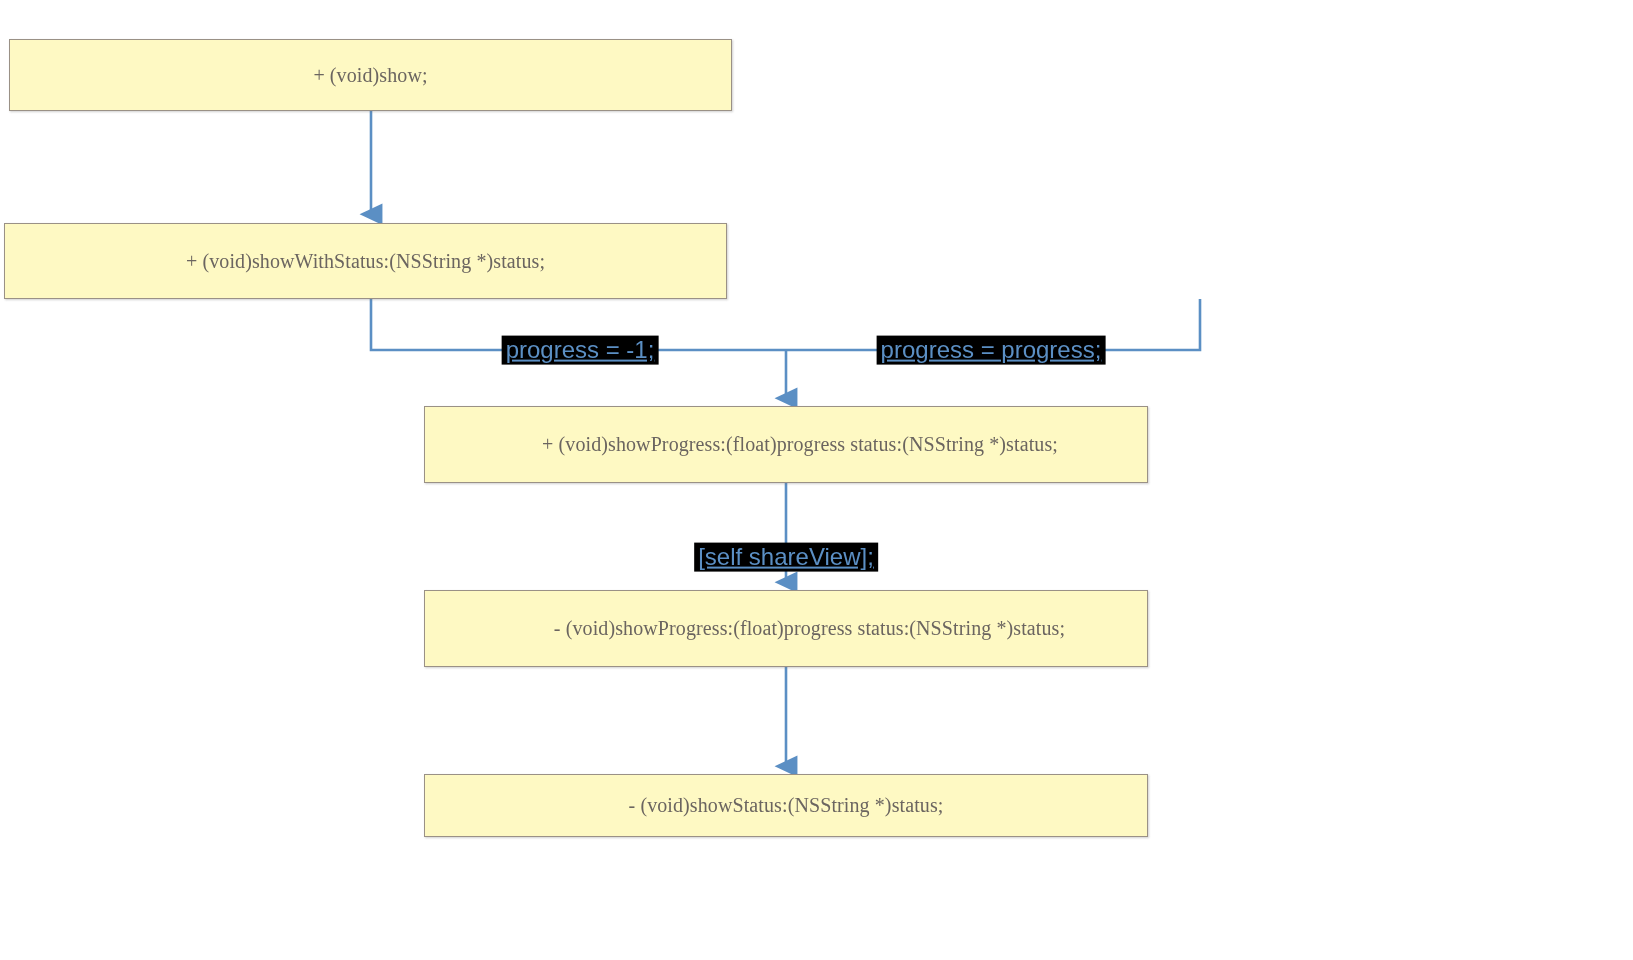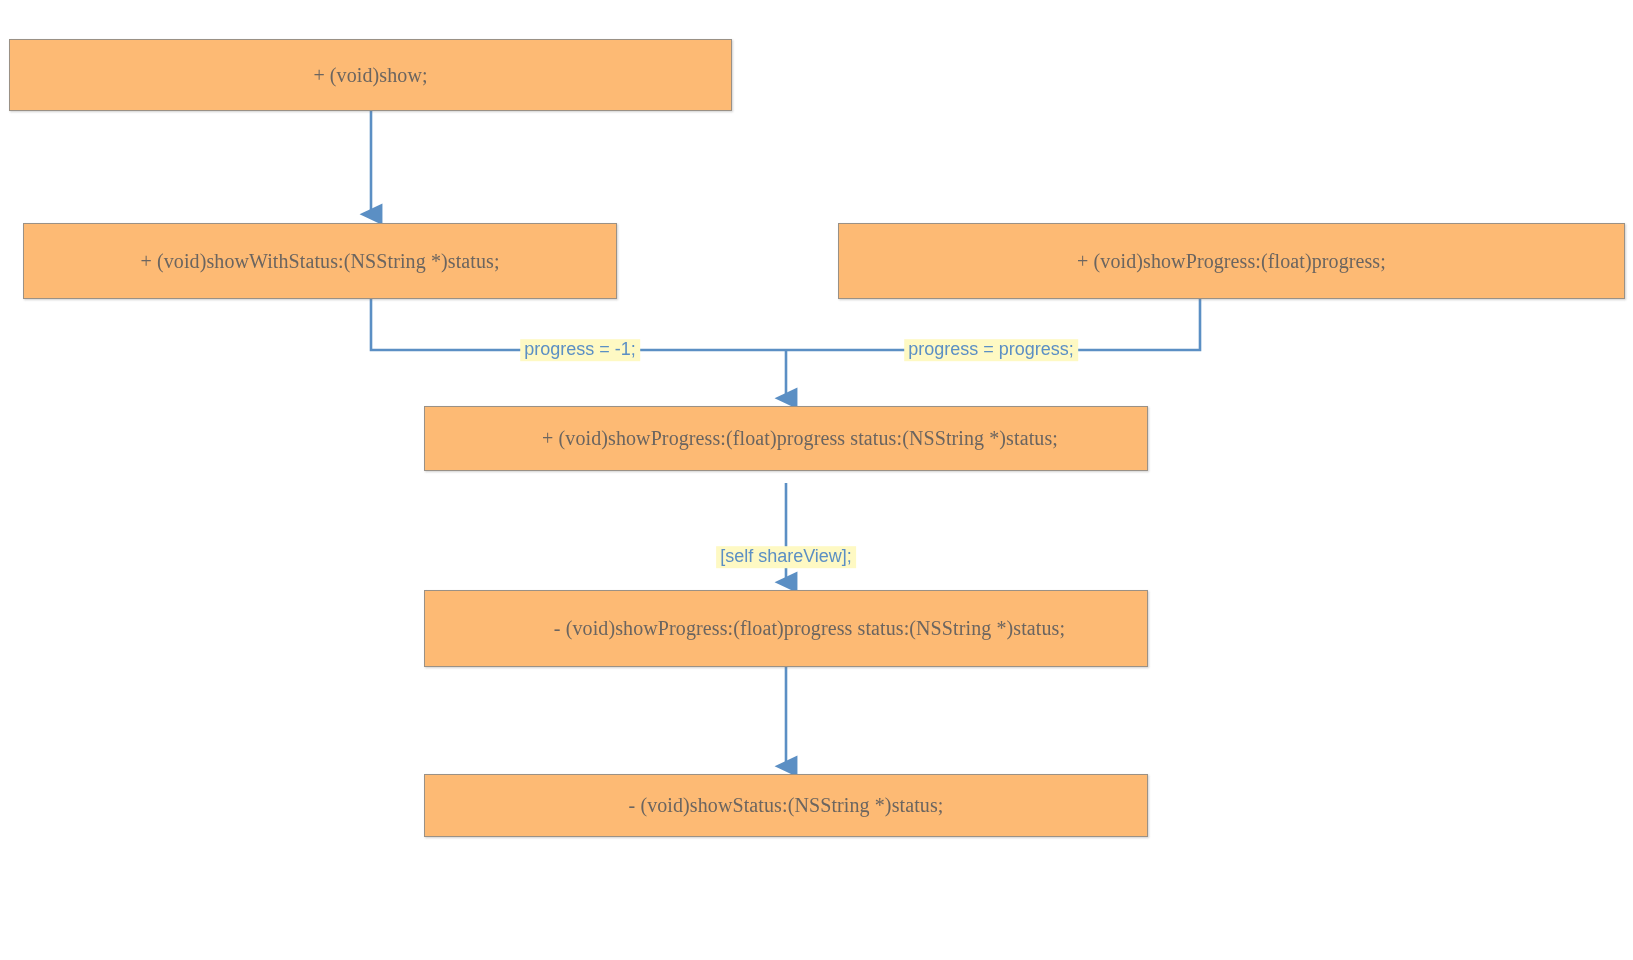--- a/index.html
+++ b/index.html
@@ -21,44 +21,45 @@
     position: absolute;
     left: 0;
     top: 0;
     width: 1633px;
     height: 960px;
     pointer-events: none;
   }
   .node {
     position: absolute;
     box-sizing: border-box;
-    background: #fdba74;
+    background: #fef9c3;
     border: 1px solid #9a9186;
     box-shadow: 1px 1px 2px rgba(120,120,120,0.35);
     display: flex;
     align-items: center;
     justify-content: center;
   }
   .node-label {
     font-family: "Liberation Serif", serif;
     font-size: 20px;
     color: #6b6560;
     white-space: nowrap;
     letter-spacing: 0.1px;
   }
   .edge-label {
     position: absolute;
     font-family: "Liberation Sans", sans-serif;
-    font-size: 18px;
+    font-size: 24px;
     color: #5B8FC4;
-    background: #fef9c3;
+    background: #000000;
     padding: 0 4px;
     white-space: nowrap;
     transform: translate(-50%, -50%);
     line-height: 1.2;
+    text-decoration: underline;
   }
 </style>
 </head>
 <body>
 
 <div id="canvas">
 
   <svg class="edges" viewBox="0 0 1633 960" xmlns="http://www.w3.org/2000/svg">
     <defs>
       <marker id="arrow" markerWidth="10" markerHeight="10" refX="4.2" refY="5" orient="auto" markerUnits="strokeWidth">
@@ -88,29 +89,26 @@
 
     <g>
       <line x1="786" y1="667" x2="786" y2="766" stroke="#5B8FC4" stroke-width="2.6" marker-end="url(#arrow)"></line>
     </g>
   </svg>
 
   <div class="node" style="left:9px; top:39px; width:723px; height:72px;">
     <span class="node-label">+ (void)show;</span>
   </div>
 
-  <div class="node" style="left:23px; top:223px; width:594px; height:76px;">
+  <div class="node" style="left:4px; top:223px; width:723px; height:76px;">
     <span class="node-label">+ (void)showWithStatus:(NSString *)status;</span>
   </div>
 
-  <div class="node" style="left:838px; top:223px; width:787px; height:76px;">
-    <span class="node-label">+ (void)showProgress:(float)progress;</span>
-  </div>
 
-  <div class="node" style="left:424px; top:406px; width:724px; height:65px;padding-left:28px;">
+  <div class="node" style="left:424px; top:406px; width:724px; height:77px;padding-left:28px;">
     <span class="node-label">+ (void)showProgress:(float)progress status:(NSString *)status;</span>
   </div>
 
   <div class="node" style="left:424px; top:590px; width:724px; height:77px;padding-left:47px;">
     <span class="node-label">- (void)showProgress:(float)progress status:(NSString *)status;</span>
   </div>
 
   <div class="node" style="left:424px; top:774px; width:724px; height:63px;">
     <span class="node-label">- (void)showStatus:(NSString *)status;</span>
   </div>

